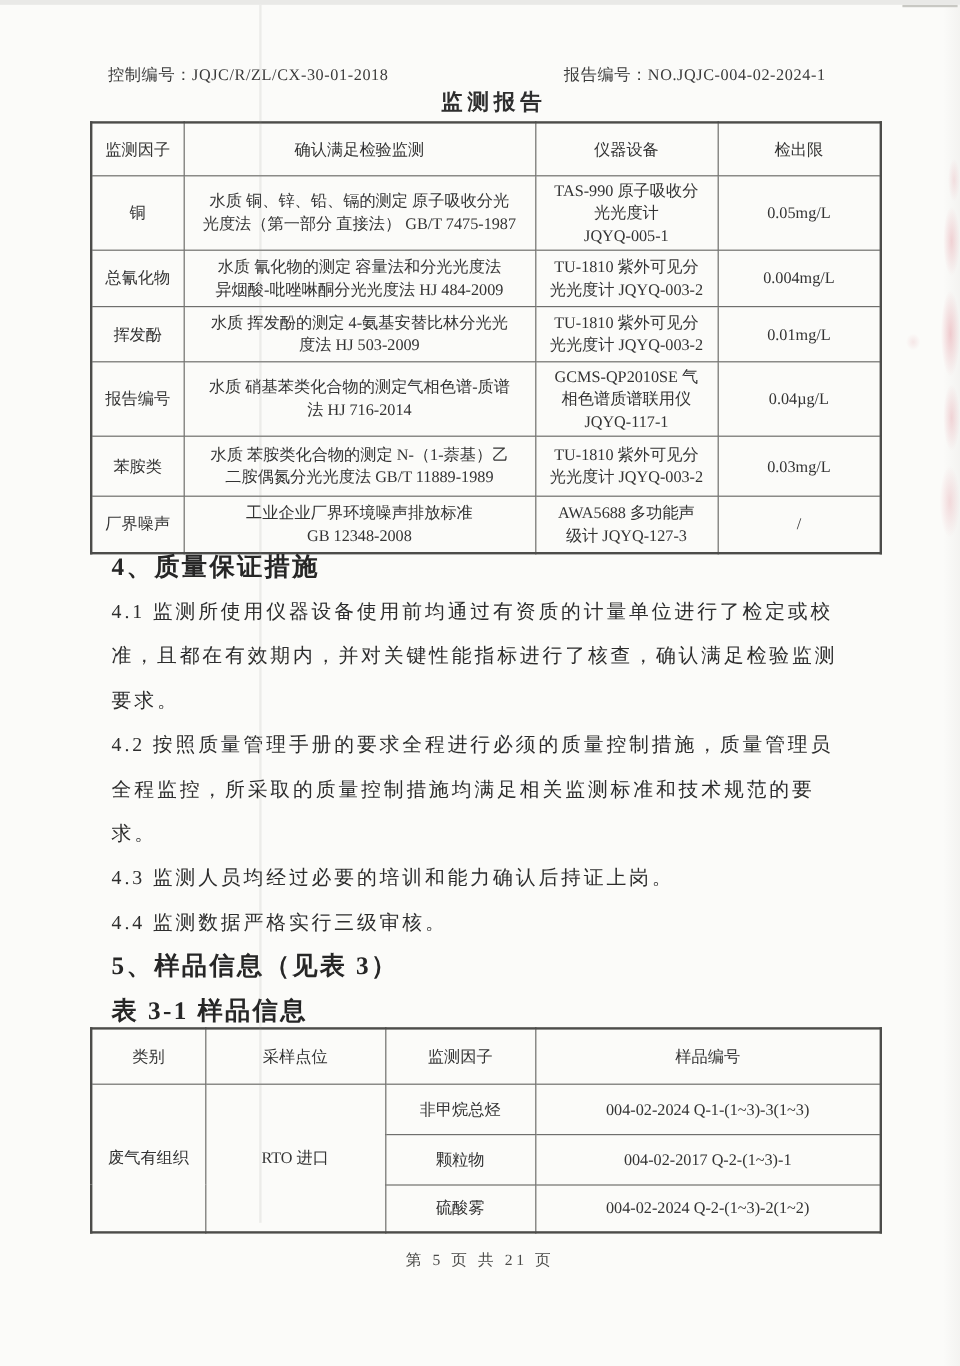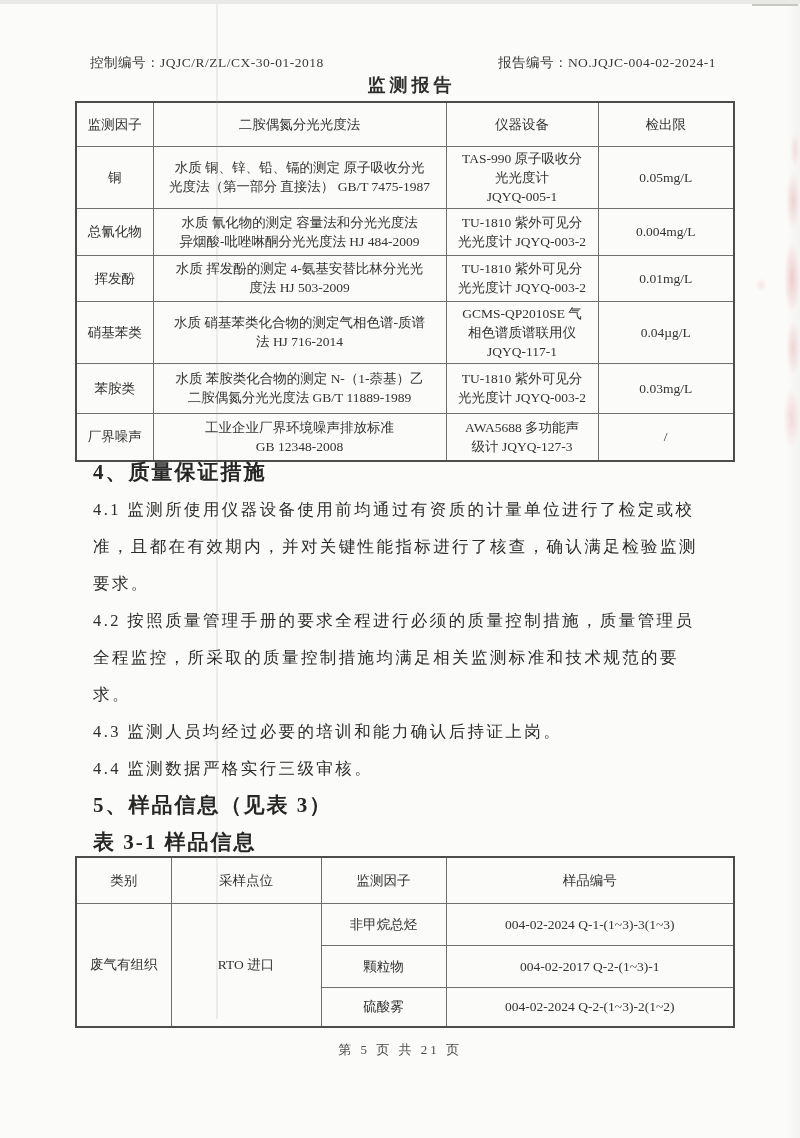--- a/index.html
+++ b/index.html
@@ -9,21 +9,21 @@
     width:800px; height:1138px;
     margin:4px auto;
     background:#fbfbf9;
     font-family:"Liberation Serif","DejaVu Serif",serif;
     color:#2b2b2b;
     overflow:hidden;
   }
   
   .meta { position:absolute; top:50px; left:0; right:0; height:20px; font-size:13.5px; color:#3a3a3a; }
   .meta .ctrl { position:absolute; left:90px; letter-spacing:0.5px; }
-  .meta .rpt  { position:absolute; right:84px; letter-spacing:0.5px; }
+  .meta .rpt  { position:absolute; right:112px; letter-spacing:0.5px; }
   .doc-title {
     position:absolute; top:69px; left:0; width:100%;
     text-align:center; font-size:18px; font-weight:bold; letter-spacing:4px; color:#2e2e2e;padding-left:23px;
   }
   
   table { border-collapse:collapse; table-layout:fixed; position:absolute; background:transparent; }
   td, th { border:1px solid #6f6f6d; font-weight:normal; text-align:center; vertical-align:middle;
            font-size:13.5px; line-height:19px; color:#333; padding:2px 5px; }
   .pre { white-space:pre-line; }
   .t1 { left:75px; top:97px; width:658px; border:2.5px solid #4c4c4a; }
@@ -86,21 +86,21 @@
   <table class="t1">
     <colgroup>
         <col style="width:77px">
         <col style="width:293px">
         <col style="width:152px">
         <col style="width:136px">
       </colgroup>
     <tbody>
         <tr class="r-head">
       <th>监测因子</th>
-      <th>二胺偶氮分光光度法</th>
+      <th>确认满足检验监测</th>
       <th>仪器设备</th>
       <th>检出限</th>
     </tr>
     <tr class="r1">
       <td>铜</td>
       <td class="pre">水质 铜、锌、铅、镉的测定 原子吸收分光
 光度法（第一部分 直接法） GB/T 7475-1987</td>
       <td class="pre">TAS-990 原子吸收分
 光光度计
 JQYQ-005-1</td>
@@ -116,21 +116,21 @@
     </tr>
     <tr class="r3">
       <td>挥发酚</td>
       <td class="pre">水质 挥发酚的测定 4-氨基安替比林分光光
 度法 HJ 503-2009</td>
       <td class="pre">TU-1810 紫外可见分
 光光度计 JQYQ-003-2</td>
       <td>0.01mg/L</td>
     </tr>
     <tr class="r4">
-      <td>硝基苯类</td>
+      <td>报告编号</td>
       <td class="pre">水质 硝基苯类化合物的测定气相色谱-质谱
 法 HJ 716-2014</td>
       <td class="pre">GCMS-QP2010SE 气
 相色谱质谱联用仪
 JQYQ-117-1</td>
       <td>0.04µg/L</td>
     </tr>
     <tr class="r5">
       <td>苯胺类</td>
       <td class="pre">水质 苯胺类化合物的测定 N-（1-萘基）乙

